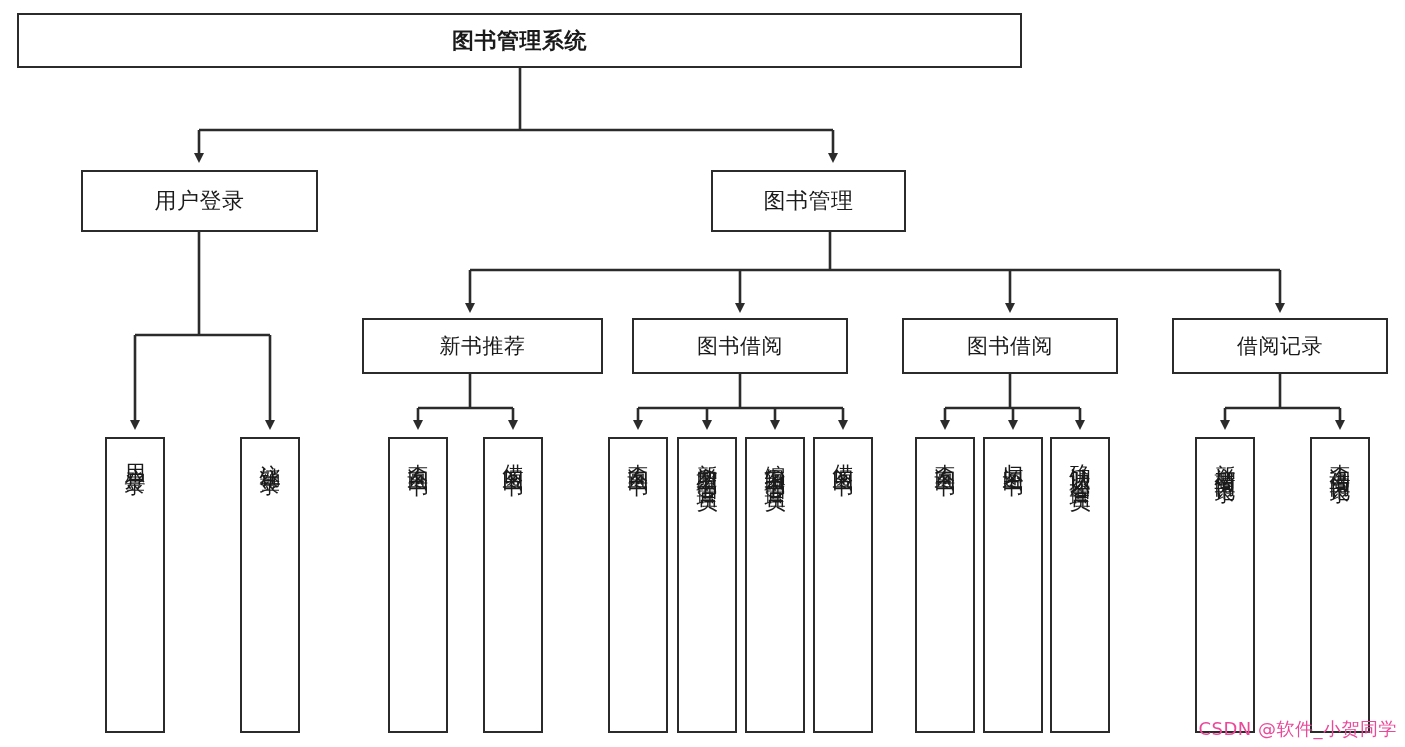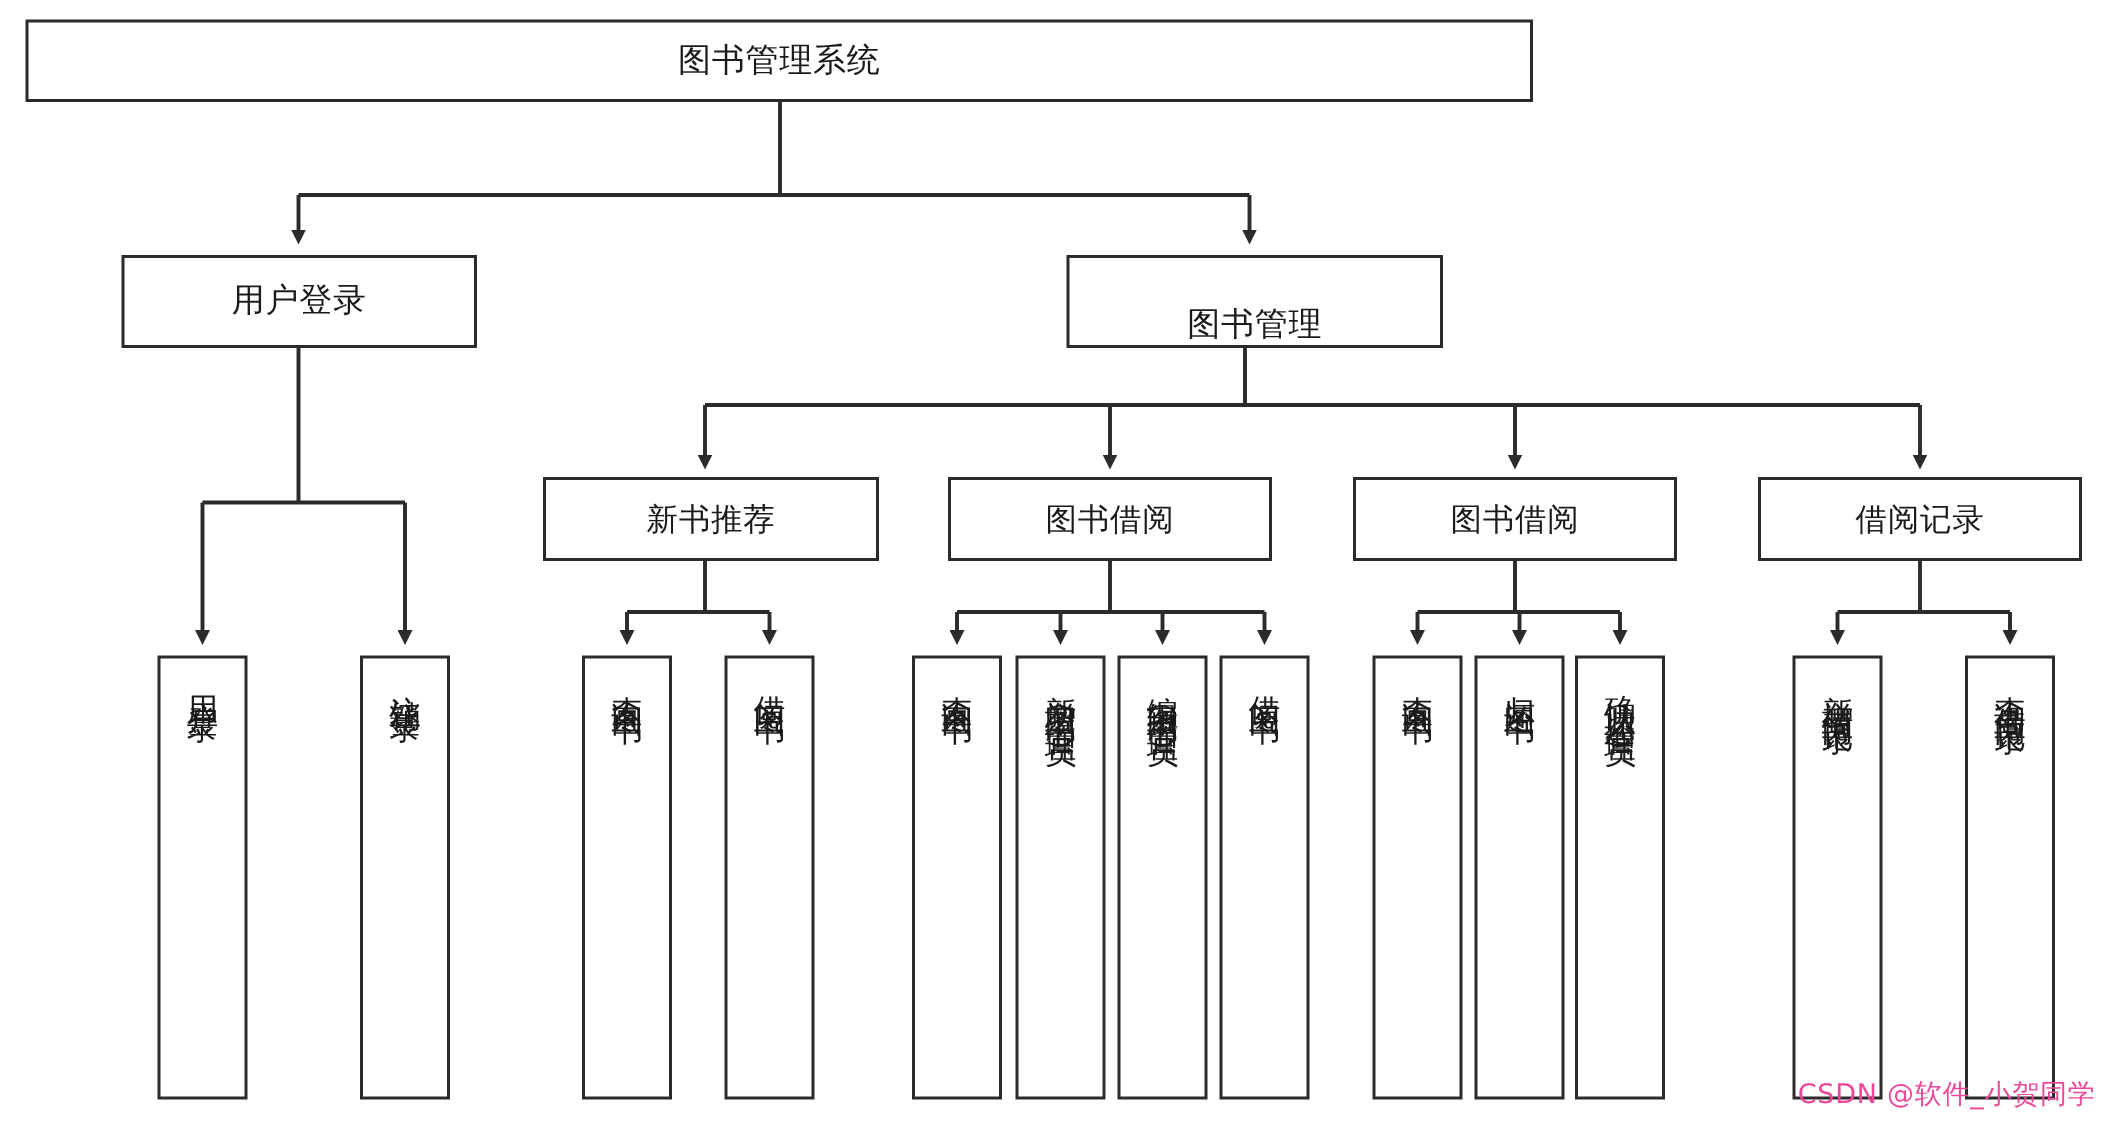--- a/index.html
+++ b/index.html
@@ -107,32 +107,32 @@
       <path d="M1013,408 L1013,425" marker-end="url(#arrow)"></path>
       <path d="M1080,408 L1080,425" marker-end="url(#arrow)"></path>
 
       <path d="M1280,374 L1280,408"></path>
       <path d="M1225,408 L1340,408"></path>
       <path d="M1225,408 L1225,425" marker-end="url(#arrow)"></path>
       <path d="M1340,408 L1340,425" marker-end="url(#arrow)"></path>
     </g>
   </svg>
 
-  <div class="node root" style="left:17px;top:13px;width:1005px;height:55px;">
+  <div class="node root" style="left:17px;top:13px;width:1005px;height:55px;font-weight:bold;">
     <span class="label">图书管理系统</span>
   </div>
 
   <div class="node lvl2" style="left:81px;top:170px;width:237px;height:62px;">
     <span class="label">用户登录</span>
   </div>
-  <div class="node lvl2" style="left:711px;top:170px;width:251px;height:62px;align-items:flex-end;">
+  <div class="node lvl2" style="left:711px;top:170px;width:195px;height:62px;">
     <span class="label">图书管理</span>
   </div>
 
-  <div class="node lvl3" style="left:362px;top:318px;width:224px;height:56px;">
+  <div class="node lvl3" style="left:362px;top:318px;width:241px;height:56px;">
     <span class="label">新书推荐</span>
   </div>
   <div class="node lvl3" style="left:632px;top:318px;width:216px;height:56px;">
     <span class="label">图书借阅</span>
   </div>
   <div class="node lvl3" style="left:902px;top:318px;width:216px;height:56px;">
     <span class="label">图书借阅</span>
   </div>
   <div class="node lvl3" style="left:1172px;top:318px;width:216px;height:56px;">
     <span class="label">借阅记录</span>

